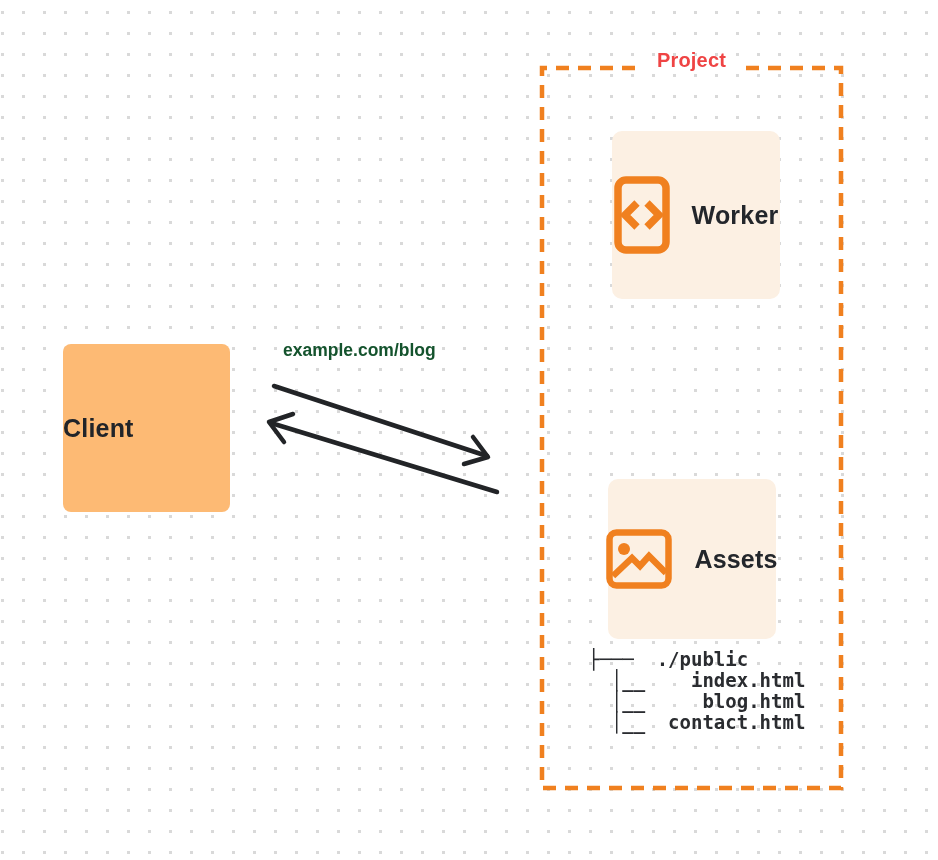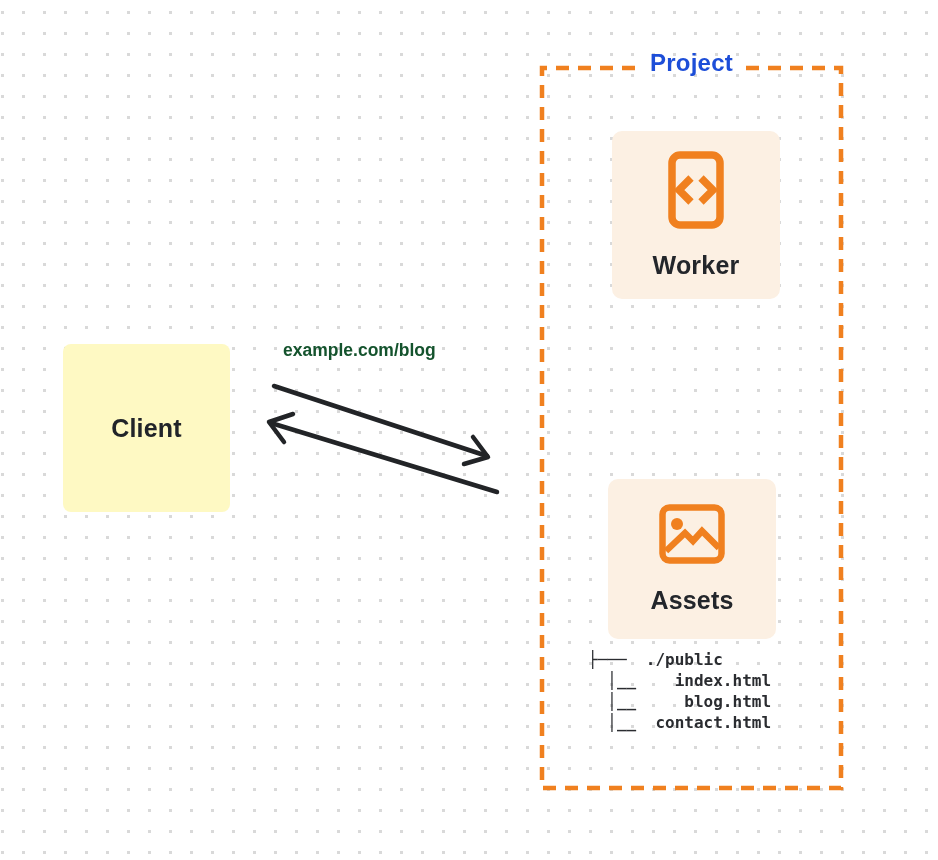--- a/index.html
+++ b/index.html
@@ -15,23 +15,23 @@
     background-position: 13px 2px;
     font-family: "Liberation Sans", sans-serif;
     color: #24272c;
   }
 
   
   .client-box {
     position: absolute;
     left: 63px; top: 344px;
     width: 167px; height: 168px;
-    background: #fef9c3;
+    background: #fdba74;
     border-radius: 8px;
-    display: flex; align-items: center; justify-content: center;
+    display: flex; align-items: center; justify-content: flex-start;
   }
   .client-box .label {
     font-size: 25px; font-weight: 700; letter-spacing: 0.2px; color: #212429;
   }
 
   
   .request-label {
     position: absolute;
     left: 283px; top: 340px;
     font-size: 17.5px; font-weight: 700; color: #14532d;
@@ -44,47 +44,47 @@
     width: 938px; height: 860px;
     pointer-events: none;
   }
 
   
   .project-title {
     position: absolute;
     left: 540px; top: 49px;
     width: 303px;
     text-align: center;
-    font-size: 24px; font-weight: 700;
-    color: #1d4ed8;
+    font-size: 20px; font-weight: 700;
+    color: #ef4444;
     letter-spacing: 0.2px;
   }
 
   
   .card {
     position: absolute;
     background: #fcf0e3;
     border-radius: 10px;
-    display: flex; flex-direction: column;
+    display: flex; 
     align-items: center; justify-content: center;
     gap: 22px;
   }
   .card.worker { left: 612px; top: 131px; width: 168px; height: 168px; }
   .card.assets { left: 608px; top: 479px; width: 168px; height: 160px; }
   .card .card-label {
     font-size: 25px; font-weight: 700; color: #23262b; letter-spacing: 0.2px;
   }
   .card .icon-wrap { line-height: 0; }
 
   
   .file-tree {
     position: absolute;
     left: 588px; top: 649px;
     font-family: "DejaVu Sans Mono", monospace;
-    font-size: 16px;
+    font-size: 19px;
     line-height: 21px;
     font-weight: 600;
     color: #2a2c30;
     white-space: pre;
   }
 </style>
 </head>
 <body>
 
 <svg class="overlay" viewBox="0 0 938 860" aria-hidden="true">

